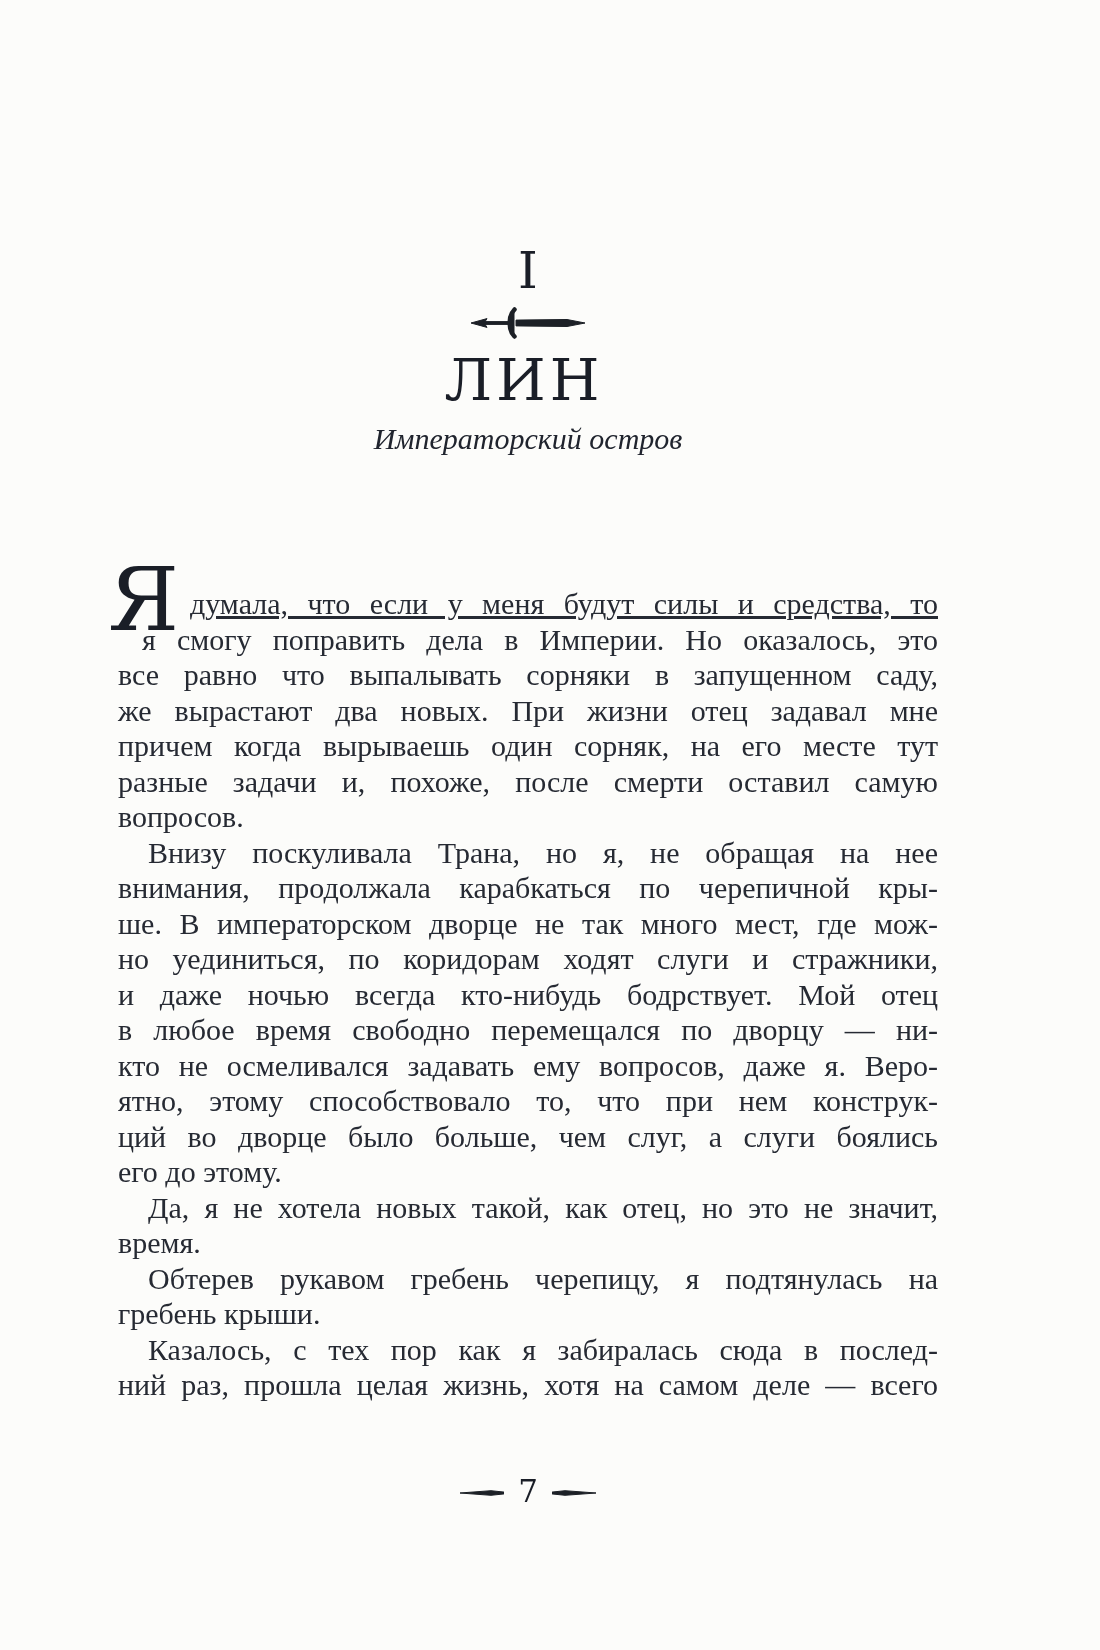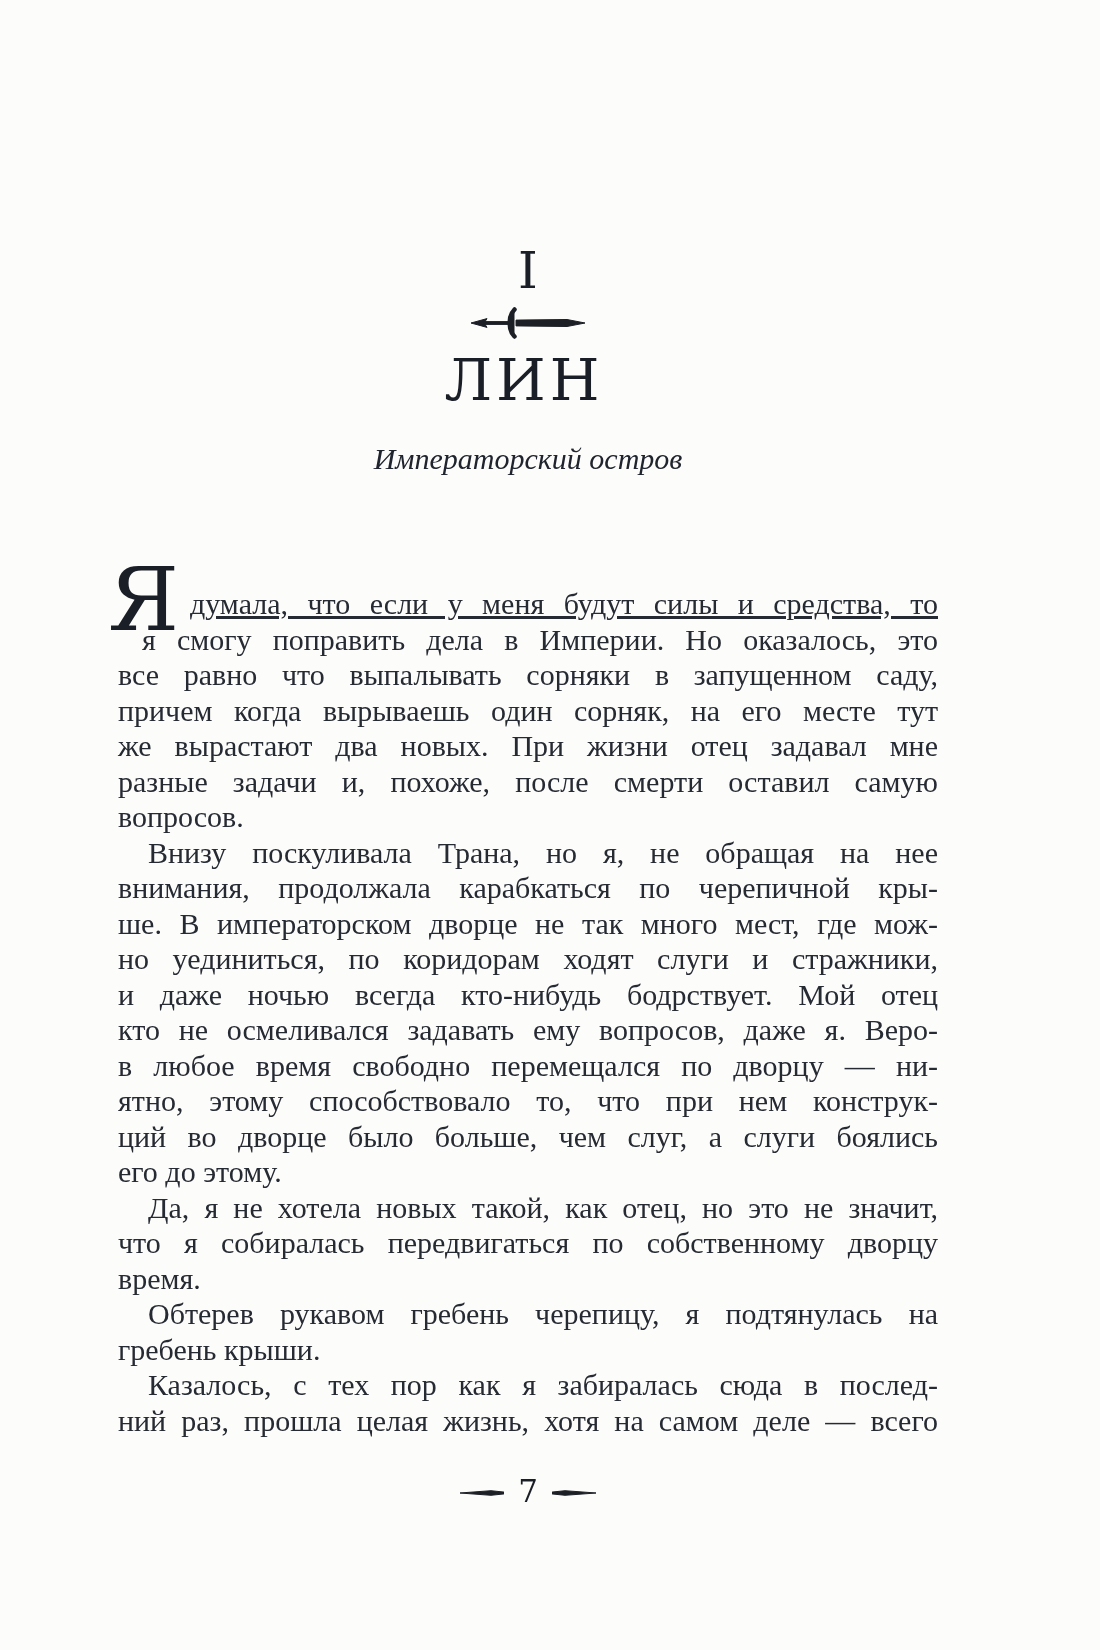--- a/index.html
+++ b/index.html
@@ -26,21 +26,21 @@
   .ornament{
     position:absolute;top:304px;left:0;right:0;height:38px;
     display:flex;align-items:center;justify-content:center;
   }
   .chapter-title{
     position:absolute;top:352px;left:0;right:8px;
     font-family:"DejaVu Serif", serif;
     font-size:57px;line-height:1;letter-spacing:4px;font-weight:400;
   }
   .chapter-subtitle{
-    position:absolute;top:442px;left:0;right:0;
+    position:absolute;top:422px;left:0;right:0;
     font-style:italic;
     font-size:30px;line-height:34px;
     color:#20242e;
   }
   
   .bodytext{
     position:absolute;left:118px;top:586px;width:820px;
     font-size:30px;line-height:35.5px;
   }
   .line{white-space:normal;}
@@ -88,42 +88,41 @@
     <div class="chapter-subtitle">Императорский остров</div>
   </div>
 
   <div class="bodytext">
     <div class="drop-cap">Я</div>
 
     <div>
       <div class="line jl d1">думала, что если у меня будут силы и средства, то</div>
       <div class="line jl d2">я смогу поправить дела в Империи. Но оказалось, это</div>
       <div class="line jl">все равно что выпалывать сорняки в запущенном саду,</div>
+      <div class="line jl">же вырастают два новых. При жизни отец задавал мне</div>
       <div class="line jl">причем когда вырываешь один сорняк, на его месте тут</div>
-      <div class="line jl">же вырастают два новых. При жизни отец задавал мне</div>
       <div class="line jl">разные задачи и, похоже, после смерти оставил самую</div>
       <div class="line ll">вопросов.</div>
     </div>
 
     <div>
       <div class="line jl pi">Внизу поскуливала Трана, но я, не обращая на нее</div>
       <div class="line jl">внимания, продолжала карабкаться по черепичной кры-</div>
       <div class="line jl">ше. В императорском дворце не так много мест, где мож-</div>
       <div class="line jl">но уединиться, по коридорам ходят слуги и стражники,</div>
       <div class="line jl">и даже ночью всегда кто-нибудь бодрствует. Мой отец</div>
+      <div class="line jl">в любое время свободно перемещался по дворцу — ни-</div>
       <div class="line jl">кто не осмеливался задавать ему вопросов, даже я. Веро-</div>
-      <div class="line jl">в любое время свободно перемещался по дворцу — ни-</div>
       <div class="line jl">ятно, этому способствовало то, что при нем конструк-</div>
       <div class="line jl">ций во дворце было больше, чем слуг, а слуги боялись</div>
       <div class="line ll">его до этому.</div>
     </div>
 
     <div>
       <div class="line jl pi">Да, я не хотела новых такой, как отец, но это не значит,</div>
-      <div class="line jl">что я собиралась передвигаться по собственному дворцу</div>
       <div class="line ll">время.</div>
     </div>
 
     <div>
       <div class="line jl pi">Обтерев рукавом гребень черепицу, я подтянулась на</div>
       <div class="line ll">гребень крыши.</div>
     </div>
 
     <div>
       <div class="line jl pi">Казалось, с тех пор как я забиралась сюда в послед-</div>

